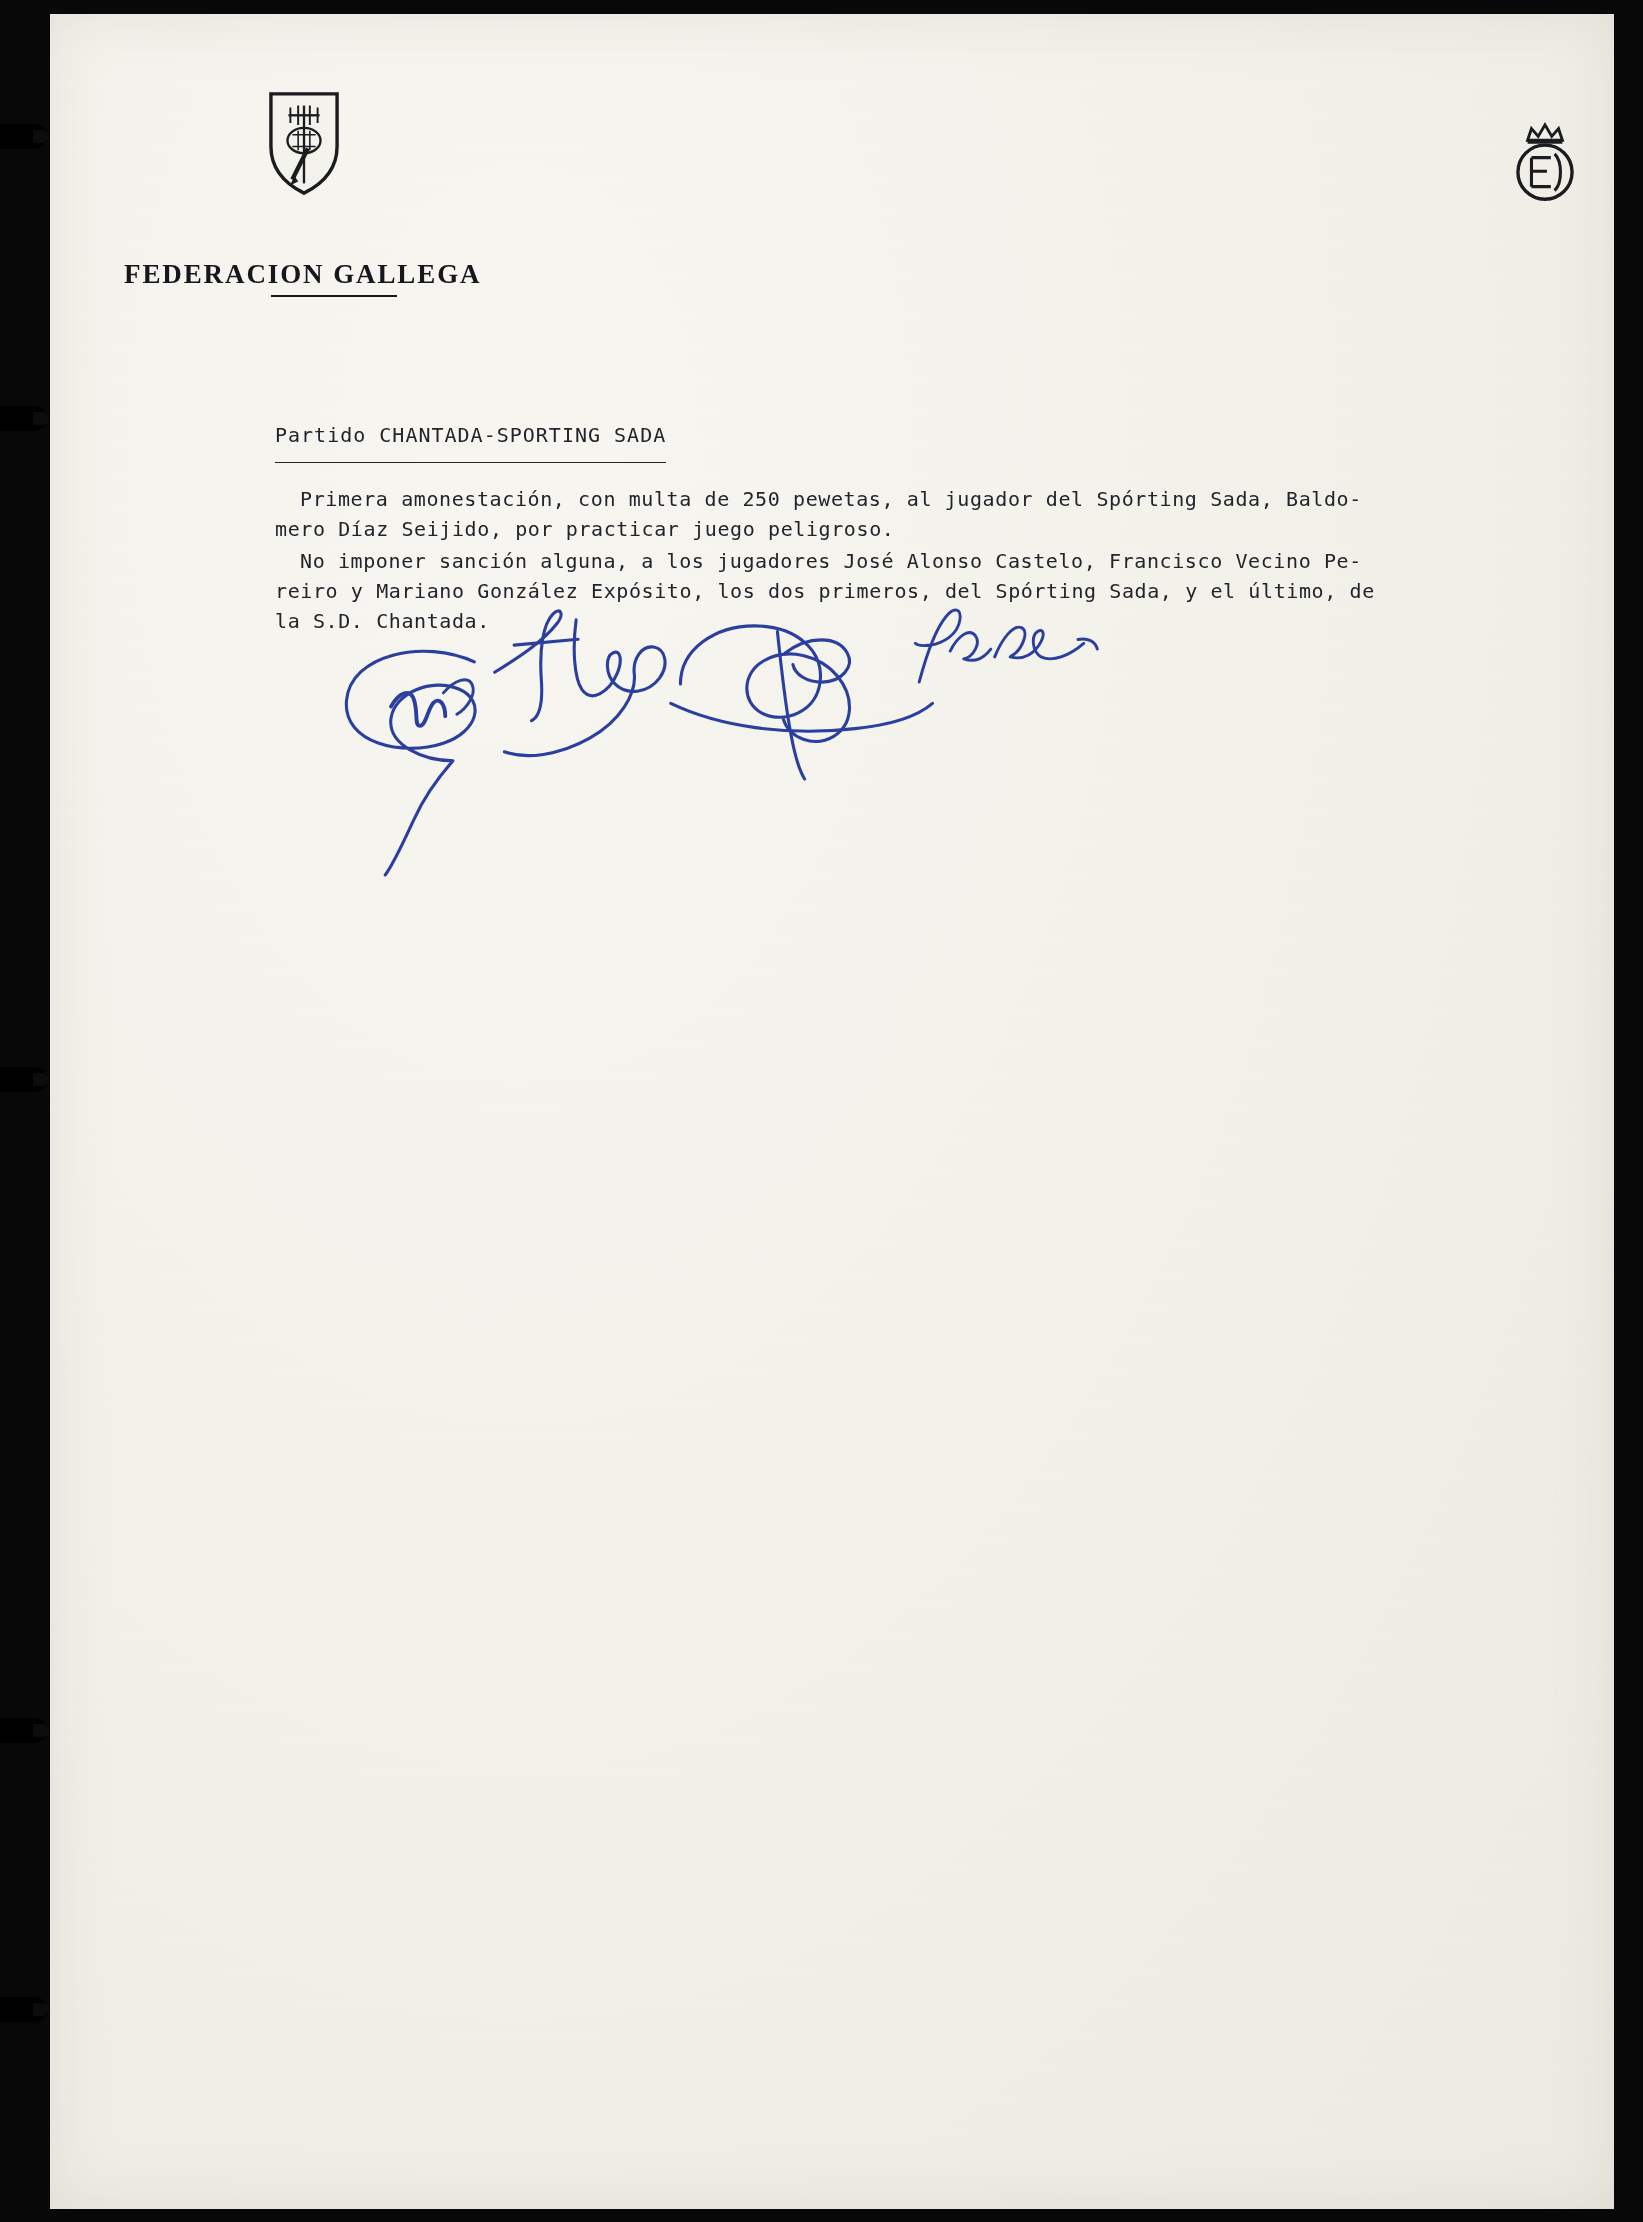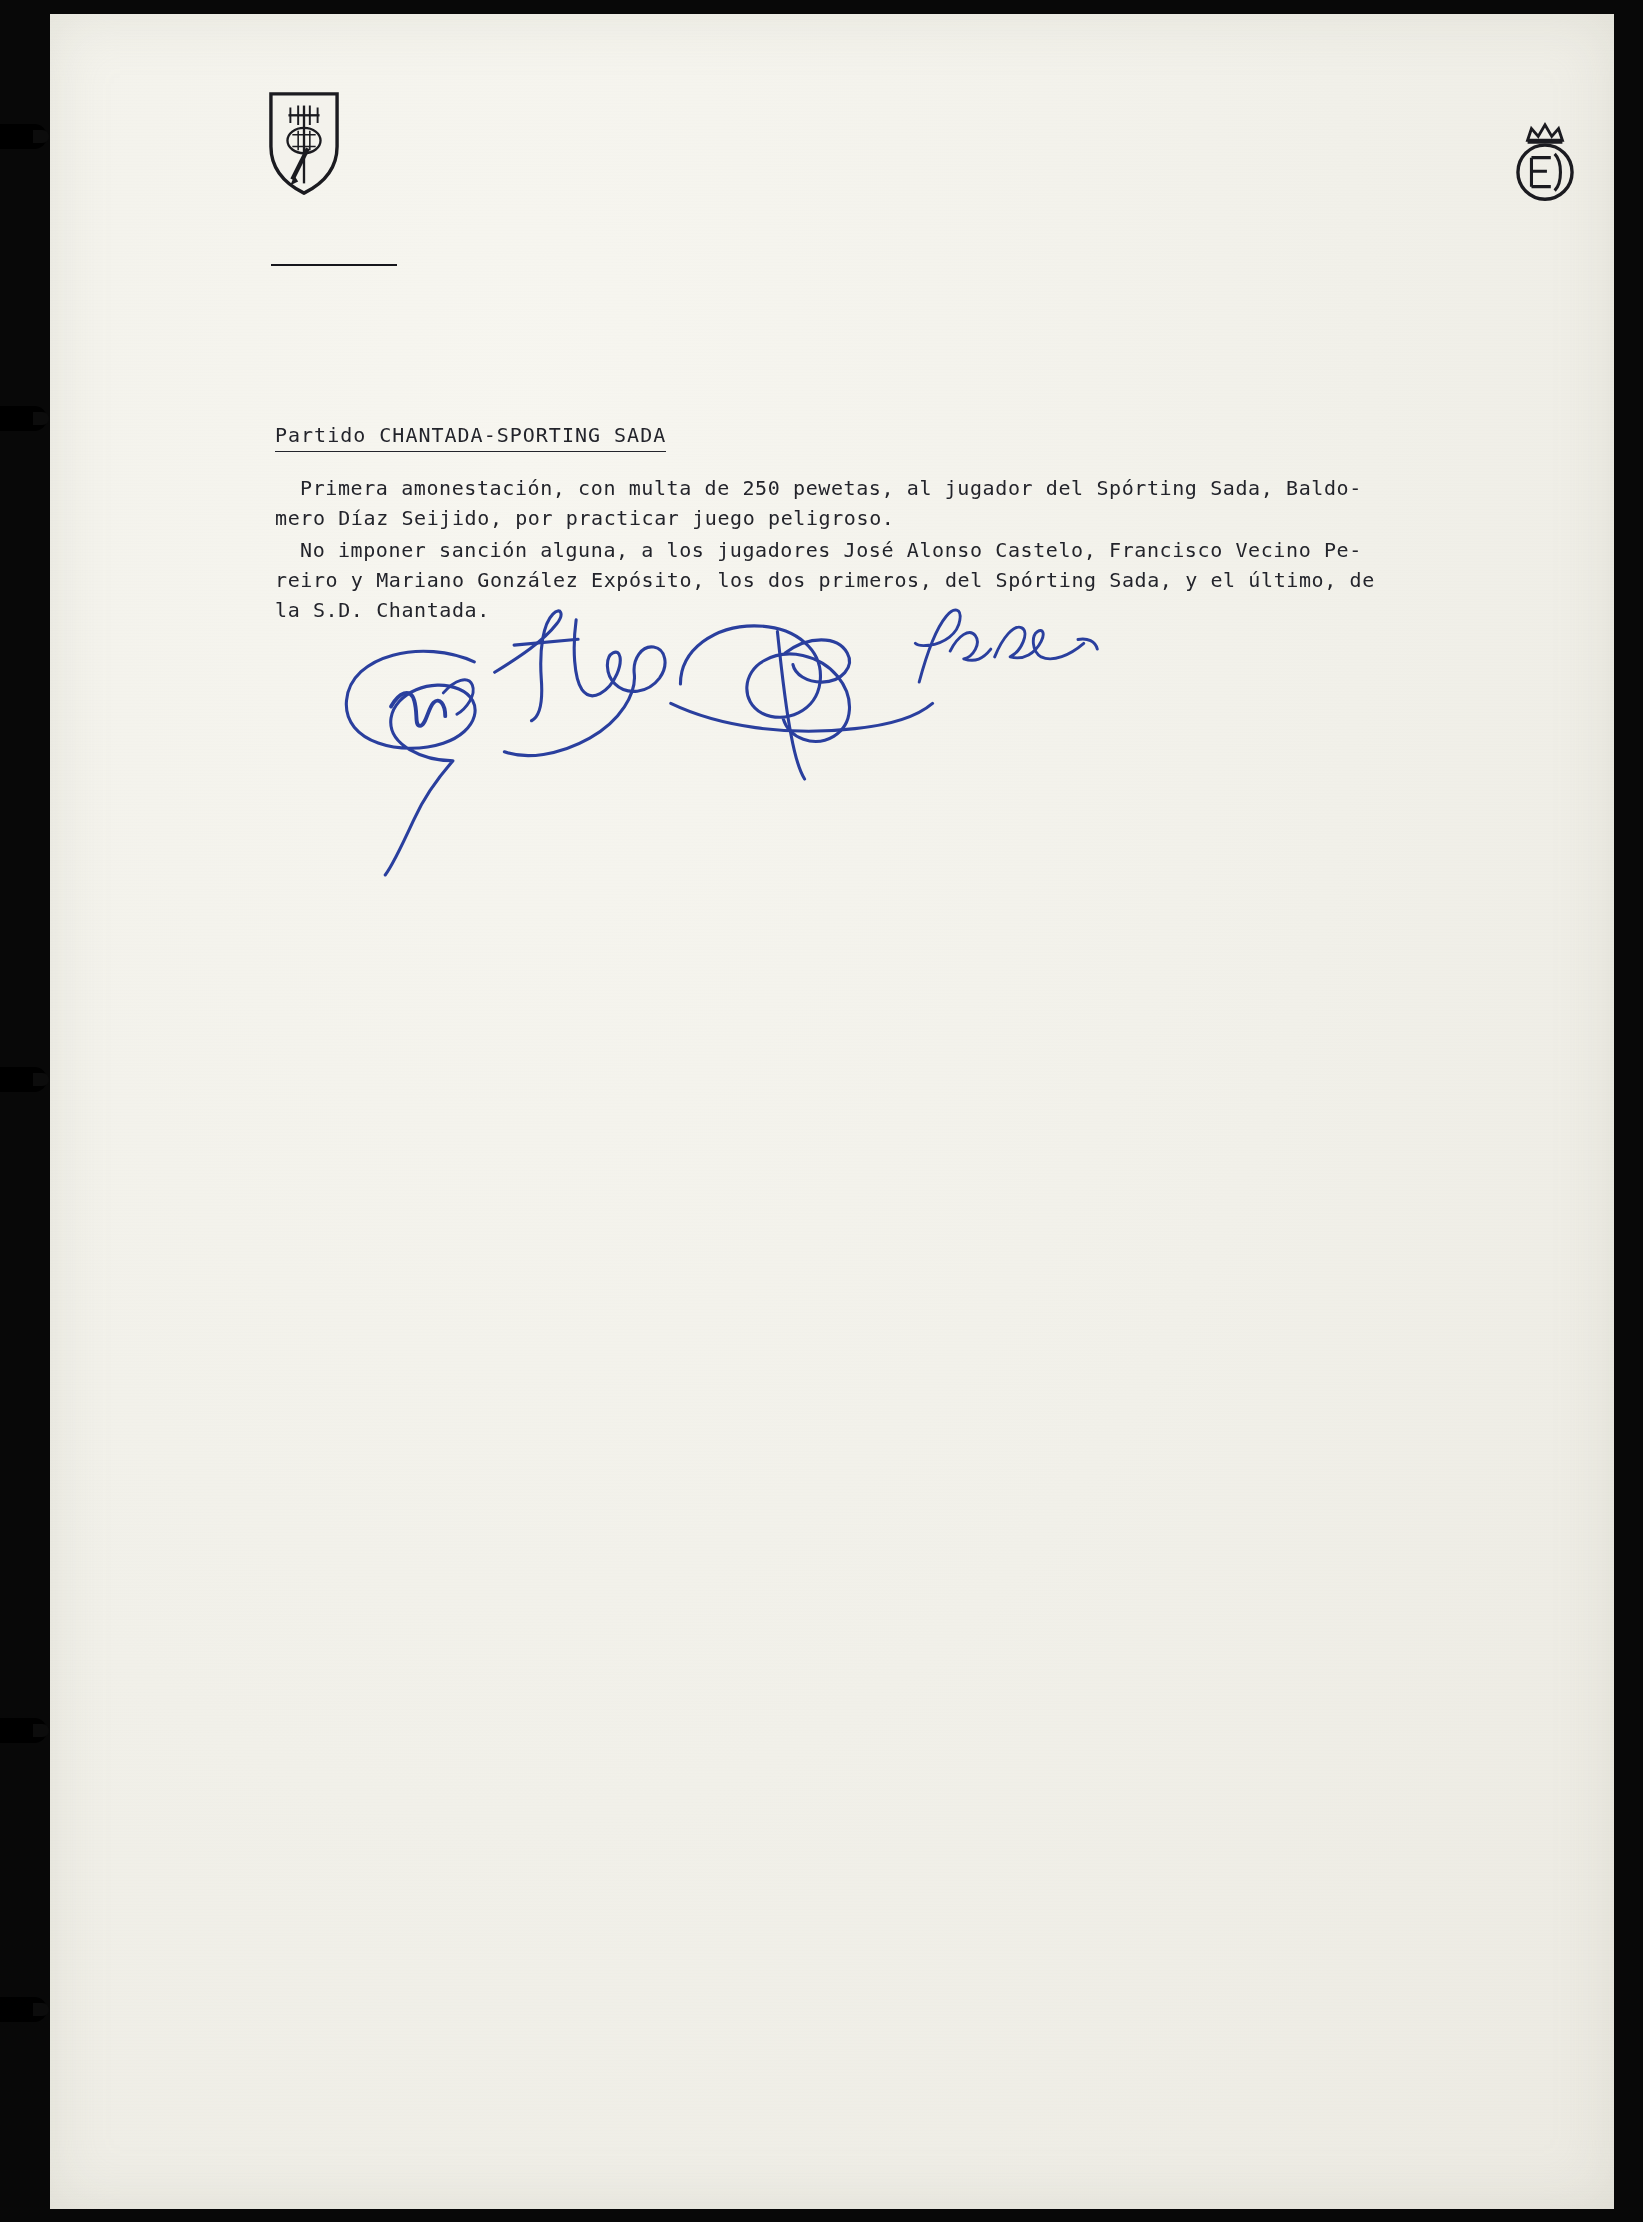--- a/index.html
+++ b/index.html
@@ -120,21 +120,21 @@
     width: 1378px;
     font-family: "DejaVu Sans Mono", monospace;
     font-size: 20px;
     line-height: 30px;
     color: #23242b;
     letter-spacing: 0.6px;
   }
   #typed .heading {
     display: inline-block;
     border-bottom: 1.9px solid #23242b;
-    padding-bottom: 1px;
+    padding-bottom: 12px;
     margin-bottom: 21.3px;
     letter-spacing: 1px;
   }
   #typed p {
     margin: 0 0 0 0;
     text-indent: 25px;
     white-space: pre-wrap;
   }
   #typed p + p { margin-top: 1.9px; }
 
@@ -187,20 +187,21 @@
       <svg viewBox="0 0 80 90" width="78" height="87">
         <path d="M22 22 L26 10 L33 18 L40 6 L47 18 L54 10 L58 22 Z" fill="none" stroke="#1b1b20" stroke-width="3"></path>
         <path d="M22 24 L58 24" stroke="#1b1b20" stroke-width="3"></path>
         <circle cx="40" cy="55" r="28" fill="none" stroke="#1b1b20" stroke-width="3.5"></circle>
         <path d="M26 40 L26 70 M26 40 L46 40 M26 54 L42 54 M26 70 L46 70" stroke="#1b1b20" stroke-width="3.2" fill="none"></path>
         <path d="M50 36 C58 44 58 66 50 74" fill="none" stroke="#1b1b20" stroke-width="3.2"></path>
       </svg>
     </div>
 
     <div id="letterhead">
+      <div class="line1">FEDERACION GALLEGA</div>
       <div class="rule"></div>
     </div>
 
     <div id="typed">
       <div class="heading">Partido CHANTADA-SPORTING SADA</div>
       <p>Primera amonestación, con multa de 250 pewetas, al jugador del Spórting Sada, Baldo-
 mero Díaz Seijido, por practicar juego peligroso.</p>
       <p>No imponer sanción alguna, a los jugadores José Alonso Castelo, Francisco Vecino Pe-
 reiro y Mariano González Expósito, los dos primeros, del Spórting Sada, y el último, de
 la S.D. Chantada.</p>

